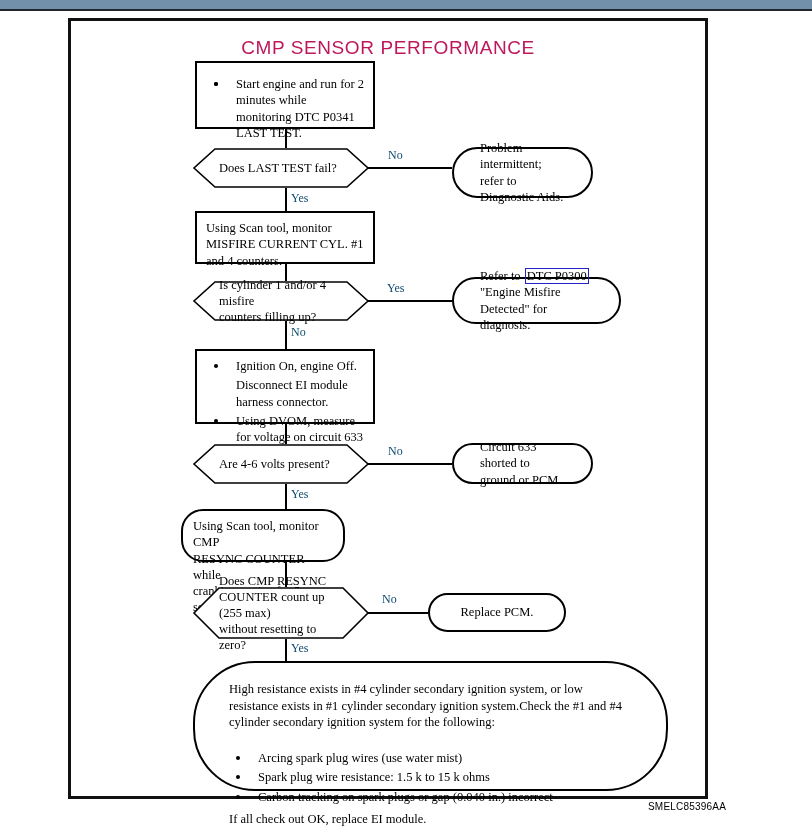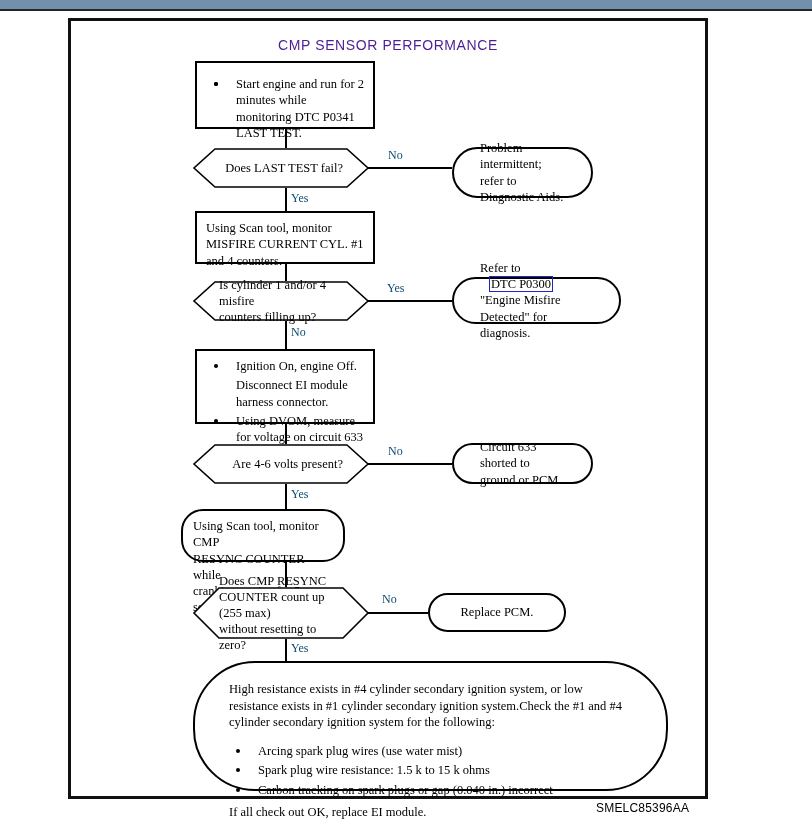--- a/index.html
+++ b/index.html
@@ -49,24 +49,24 @@
   }
 
   
   #page-title {
     position: absolute;
     left: 0;
     top: 16px;
     width: 100%;
     text-align: center;
     font-family: "Liberation Sans", sans-serif;
-    font-size: 14px;
+    font-size: 19px;
     letter-spacing: 0.6px;
     font-weight: 400;
-    color: #4c1d95;
+    color: #be185d;
   }
 
   
   .node {
     position: absolute;
     box-sizing: border-box;
   }
 
   
   .proc {
@@ -114,21 +114,21 @@
     left: 26px;
     top: 0;
     right: 26px;
     height: 100%;
     display: flex;
     flex-direction: column;
     justify-content: center;
     font-size: 12.5px;
     line-height: 1.28;
   }
-  .hex.center .hex-label { align-items: flex-end; text-align: center; }
+  .hex.center .hex-label { align-items: flex-start; text-align: center; }
 
   
   ul.bullets {
     margin: 0;
     padding: 0;
     list-style: none;
   }
   ul.bullets li {
     position: relative;
     padding-left: 29px;
@@ -163,31 +163,31 @@
     position: absolute;
     font-size: 12px;
     line-height: 1;
     color: #0c4a6e;
   }
 
   
   .linkbox {
     border: 1.4px solid #2323c8;
     padding: 0 1px;
-    margin: 0 9px;
+    margin: 0 1px;
     white-space: nowrap;
   }
 
   
   #figure-id {
     position: absolute;
-    left: 596px;
+    left: 648px;
     top: 801px;
     font-family: "Liberation Sans", sans-serif;
-    font-size: 12px;
+    font-size: 10px;
     letter-spacing: 0.2px;
     color: #000;
   }
 </style>
 </head>
 <body>
 
 <div id="chrome-bar"></div>
 
 <div id="page-sheet">
@@ -324,21 +324,21 @@
     <div class="branch" style="left:311px; top:572px;">No</div>
 
     <div class="node term" style="left:357px; top:572px; width:138px; height:39px; justify-content:center;">
       <div>Replace PCM.</div>
     </div>
 
     <div class="vline" style="left:214px; top:618px; height:22px;"></div>
     <div class="branch" style="left:220px; top:621px;">Yes</div>
 
     <div class="node bigterm" style="left:122px; top:640px; width:475px; height:130px;">
-      <div style="margin-bottom:12px;">High resistance exists in #4 cylinder secondary ignition system, or low resistance exists in #1 cylinder secondary ignition system.Check the #1 and #4 cylinder secondary ignition system for the following:</div>
+      <div style="margin-bottom:19px;">High resistance exists in #4 cylinder secondary ignition system, or low resistance exists in #1 cylinder secondary ignition system.Check the #1 and #4 cylinder secondary ignition system for the following:</div>
       <ul class="bullets tight">
         <li>
           <span class="dot"></span>
           <span>Arcing spark plug wires (use water mist)</span>
         </li>
         <li>
           <span class="dot"></span>
           <span>Spark plug wire resistance: 1.5 k to 15 k ohms</span>
         </li>
         <li>

